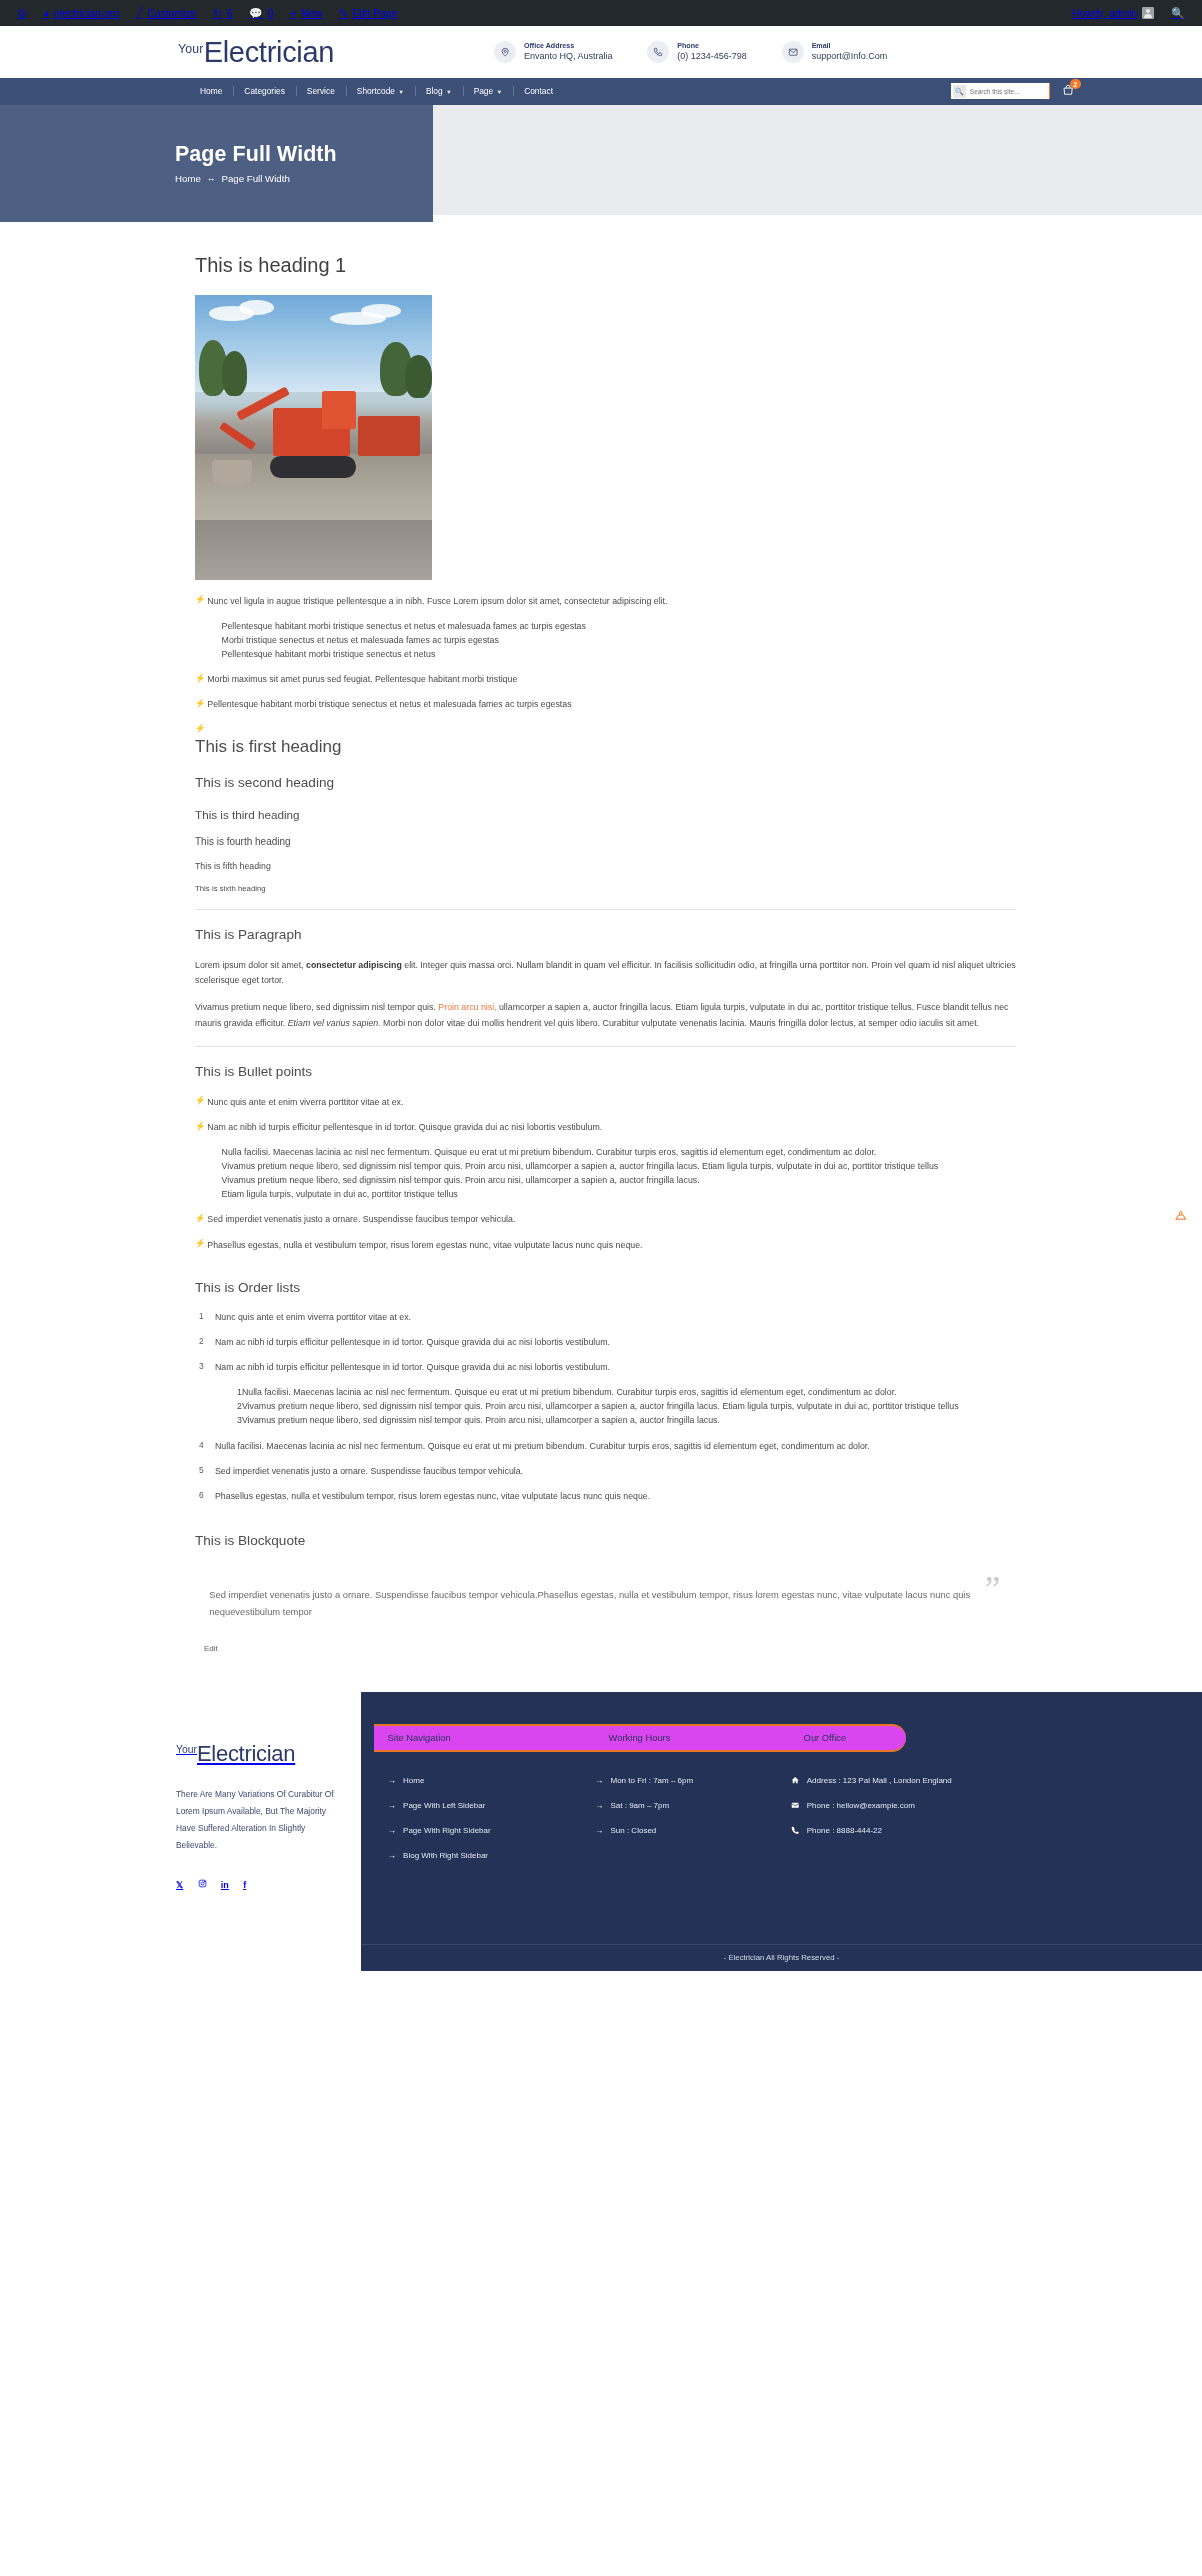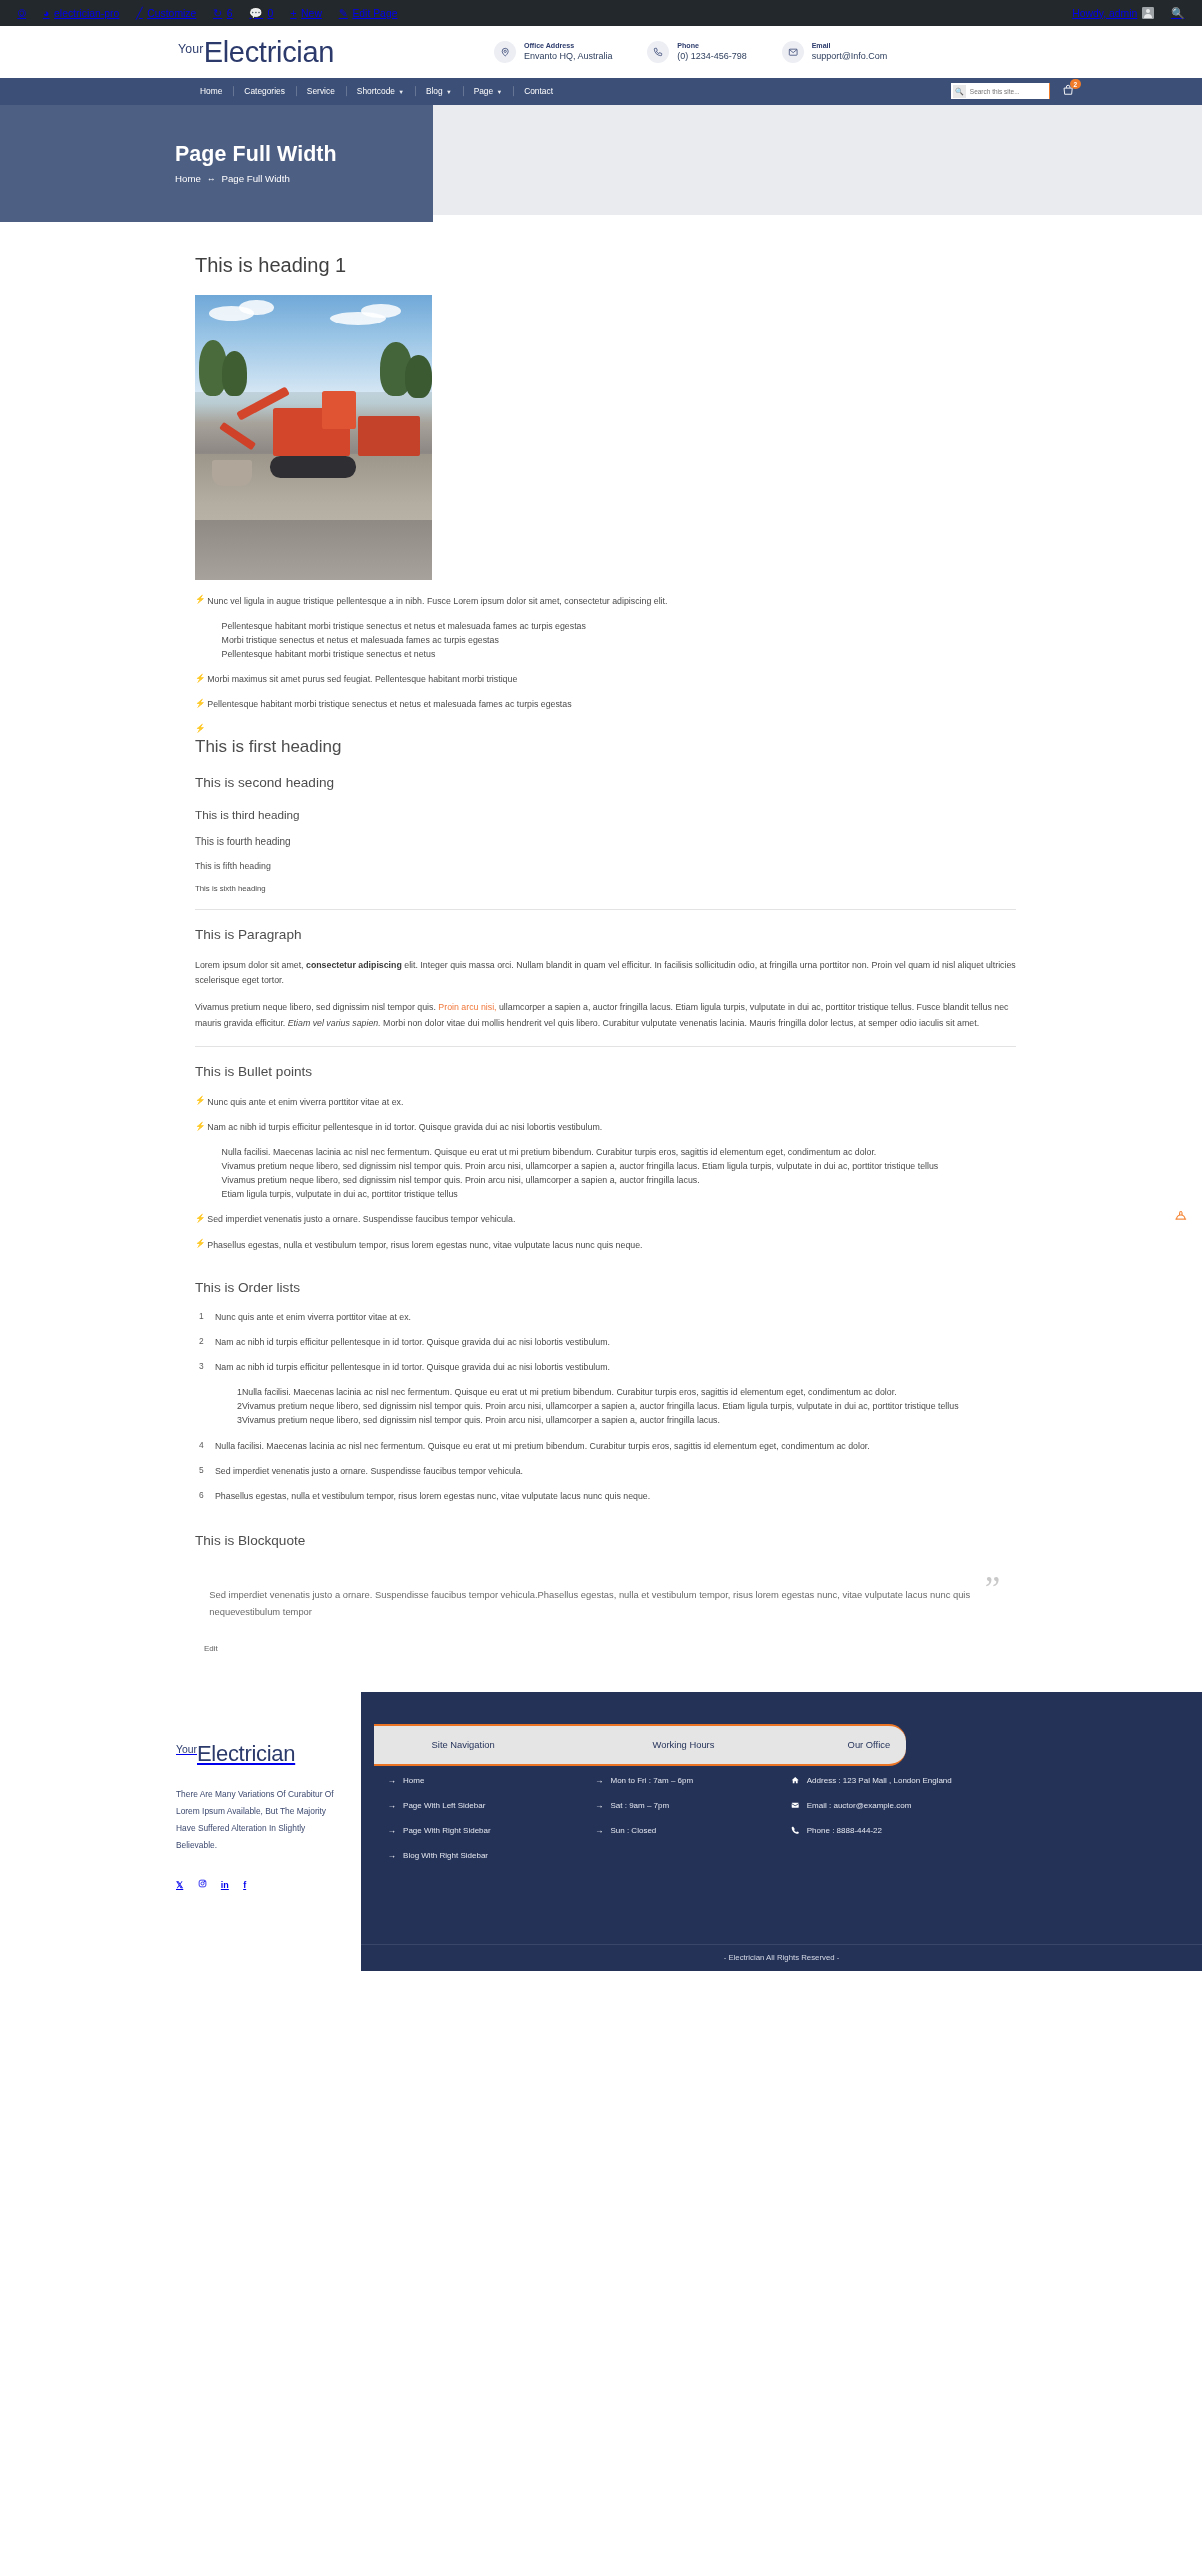--- a/index.html
+++ b/index.html
@@ -308,28 +308,27 @@
   .foot-brand .your { font-size: 10.4px; color: #2e3d6e; position: relative; top: -7.8px; }
   .foot-brand .elec { font-size: 22px; color: #2b3a6b; letter-spacing: -0.3px; }
   .foot-desc { font-size: 8.4px; color: #3d4a70; line-height: 2.0; }
   .foot-social { display: flex; gap: 14.3px; margin-top: 26px; color: #2b3a6b; }
   .foot-social span { font-size: 9px; font-weight: 700; }
   .foot-social svg { width: 9px; height: 9px; }
 
   .foot-tabs {
     position: absolute;
     left: 374px; top: 32px;
-    width: 532px; height: 42px;
-    background: #e5e5e5;
+    width: 532px; height: 28px;
+    background: #d946ef;
     border-top: 2.6px solid #ea7423;
     border-bottom: 2.6px solid #ea7423;
     border-radius: 0 17px 17px 0;
     display: flex;
     align-items: center;
-    padding-left: 44px;
   }
   .foot-tab {
     font-size: 9.4px; color: #27355c; font-weight: 400;
   }
   .foot-tab.t1 { margin-left: 13.6px; width: 221px; }
   .foot-tab.t2 { width: 195px; }
 
   .foot-cols {
     position: absolute;
     left: 374px; top: 84px;
@@ -704,21 +703,21 @@
             </span>
             <span>Address : 123 Pal Mall , London England</span>
           </div>
           <div class="frow">
             <span class="ficon">
               <svg viewBox="0 0 24 24" fill="currentColor">
                   <path d="M2 5h20v14H2z" opacity=".0"></path>
                   <path d="M3 5h18a1 1 0 0 1 1 1v.3l-10 6.4L2 6.3V6a1 1 0 0 1 1-1zm19 3.6V18a1 1 0 0 1-1 1H3a1 1 0 0 1-1-1V8.6l10 6.3 10-6.3z"></path>
                 </svg>
             </span>
-            <span>Email : auctor@example.com</span>
+            <span>Phone : hellow@example.com</span>
           </div>
           <div class="frow">
             <span class="ficon">
               <svg viewBox="0 0 24 24" fill="currentColor">
                   <path d="M6.6 2h-2A2.6 2.6 0 0 0 2 4.8C2 14 10 22 19.2 22A2.6 2.6 0 0 0 22 19.4v-2l-5-2-2 2.4a14.6 14.6 0 0 1-6.4-6.4L11 9.4 6.6 2z"></path>
                 </svg>
             </span>
             <span>Phone : 8888-444-22</span>
           </div>
         </div>

